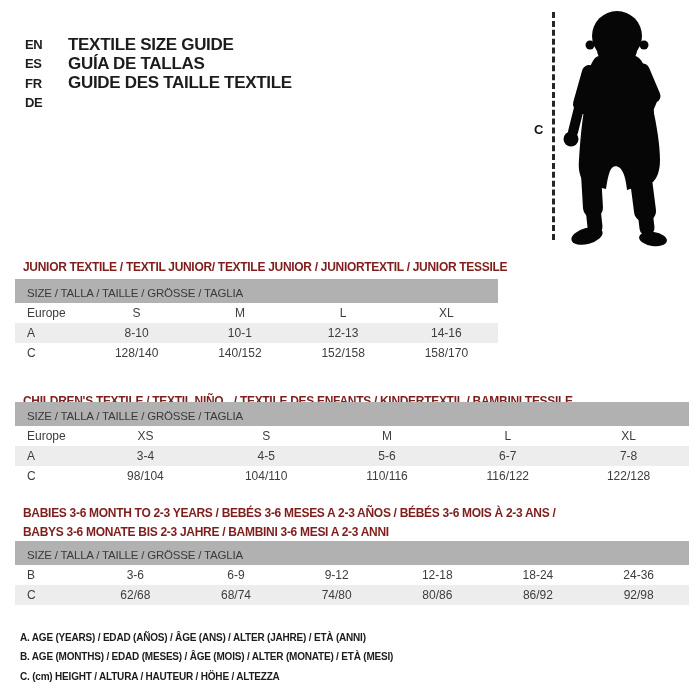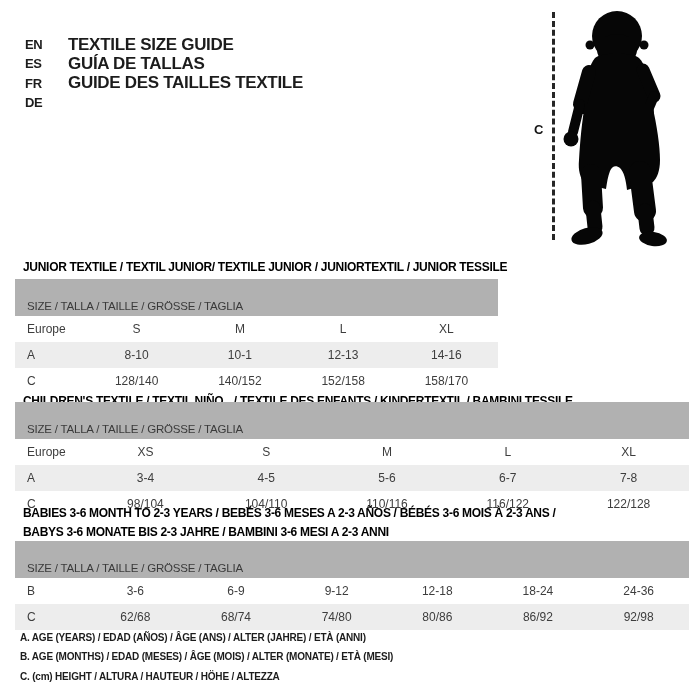--- a/index.html
+++ b/index.html
@@ -14,37 +14,37 @@
   .lang-title{font-weight:700;font-size:17px;letter-spacing:-0.3px;color:#1c1c1c;white-space:nowrap;}
   
   .figure{position:absolute;left:530px;top:2px;width:170px;height:246px;}
   .dash-line{position:absolute;left:22px;top:10px;height:228px;width:0;border-left:3px dashed #262626;}
   .c-label{position:absolute;left:4px;top:120px;font-weight:700;font-size:13px;color:#141414;}
   .figure svg{position:absolute;left:35px;top:6px;overflow:visible;}
   .sil{fill:#060606;}
   .sil-stroke{stroke:#060606;stroke-linecap:round;fill:none;}
   
   .section-title{
-    position:absolute;left:23px;font-weight:700;font-size:12px;color:#000000;
+    position:absolute;left:23px;font-weight:700;font-size:12px;color:#7f1d1d;
     letter-spacing:-0.3px;white-space:nowrap;
   }
   #junior-title{top:250px;}
   #children-title{top:384px;}
   #babies-title{top:494px;line-height:19px;}
   .section-title sub{font-size:8px;}
   
   .size-table{
     position:absolute;left:15px;border-collapse:collapse;table-layout:fixed;
     font-size:12px;color:#3d3d3d;
   }
   .size-table th{
     background:#b1b1b1;text-align:left;font-weight:400;font-size:11.5px;color:#3a3a3a;
-    padding:17px 0 0 12px;height:20px;letter-spacing:-0.2px;white-space:nowrap;
-  }
-  .size-table td{height:26px;text-align:center;padding:0;white-space:nowrap;line-height:18.6px;margin-top:40px;}
+    padding:4px 0 0 12px;height:20px;letter-spacing:-0.2px;white-space:nowrap;
+  }
+  .size-table td{height:20px;text-align:center;padding:0;white-space:nowrap;line-height:18.6px;margin-top:40px;}
   .size-table td.lbl{text-align:left;padding-left:12px;}
   .size-table tbody tr:nth-child(even) td{background:#ededed;}
   col.lblcol{width:70px;}
   #table-junior{top:279px;width:483px;}
   #table-children{top:402px;width:674px;}
   #table-babies{top:541px;width:674px;}
   
   .notes{position:absolute;left:20px;top:628px;}
   .note-line{font-weight:700;font-size:10px;letter-spacing:-0.2px;color:#1c1c1c;line-height:19.3px;white-space:nowrap;}
 </style>
@@ -57,21 +57,21 @@
     <div class="lang-row">
       <span class="lang-code">EN</span>
       <span class="lang-title">TEXTILE SIZE GUIDE</span>
     </div>
     <div class="lang-row">
       <span class="lang-code">ES</span>
       <span class="lang-title">GUÍA DE TALLAS</span>
     </div>
     <div class="lang-row">
       <span class="lang-code">FR</span>
-      <span class="lang-title">GUIDE DES TAILLES TEXTILE</span>
+      <span class="lang-title">GUIDE DES TAILLE TEXTILE</span>
     </div>
     <div class="lang-row">
       <span class="lang-code">DE</span>
     </div>
   </div>
 
   <div class="figure">
     <span class="c-label">C</span>
     <div class="dash-line"></div>
     <svg width="106" height="238" viewBox="0 0 106 238" xmlns="http://www.w3.org/2000/svg" aria-hidden="true">

